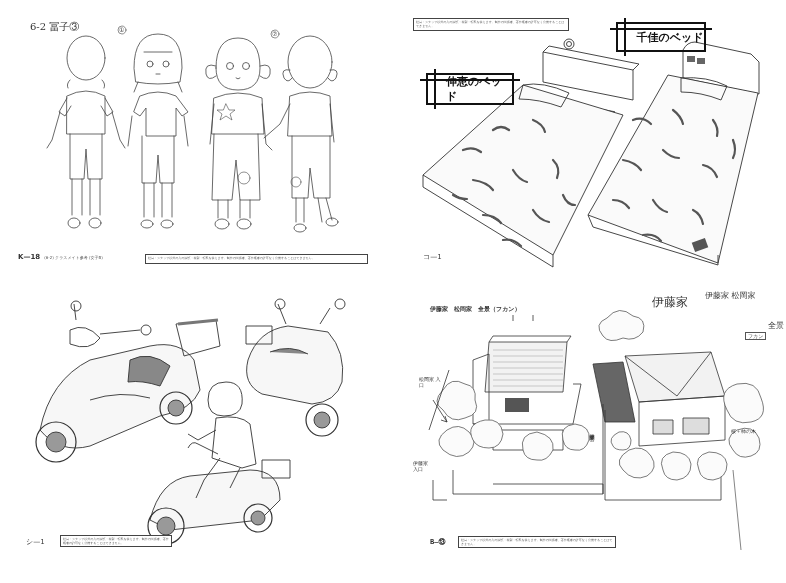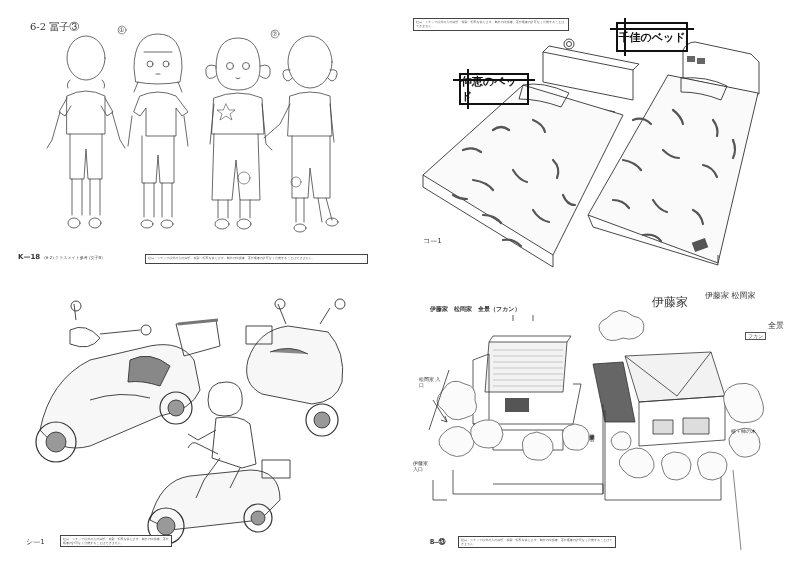--- a/index.html
+++ b/index.html
@@ -10,21 +10,21 @@
   .p2 { left:393px; top:0; width:393px; height:290px; }
   .p3 { left:0; top:290px; width:393px; height:293px; }
   .p4 { left:393px; top:290px; width:393px; height:293px; }
   .panel svg.art { position:absolute; left:0; top:0; width:100%; height:100%; }
   .sheet-id { position:absolute; font-size:7px; font-weight:bold; color:#333; white-space:nowrap; }
   .sheet-sub { font-weight:normal; font-size:4px; margin-left:4px; color:#555; }
   .notice { position:absolute; border:1px solid #444; font-size:3px; line-height:4px;
             color:#555; padding:1px 2px; overflow:hidden; white-space:nowrap; background:#fff; }
   .hw { position:absolute; font-family:"DejaVu Serif", serif; color:#333; white-space:nowrap; }
   .title-box { position:absolute; border:2px solid #111; font-family:"DejaVu Serif", serif;
-               font-weight:bold; color:#111; display:flex; align-items:center; justify-content:center; }
+               font-weight:bold; color:#111; display:flex; align-items:center; justify-content:center;padding-left:18px; }
   .title-box::before, .title-box::after { content:""; position:absolute; background:#111; }
   .title-box::before { left:-8px; right:-8px; top:4px; height:1.5px; }
   .title-box::after { top:-6px; bottom:-6px; left:6px; width:1.5px; }
 </style>
 </head>
 <body>
 
 <div class="panel p1">
   <svg class="art" viewBox="0 0 393 290" fill="none" stroke="#444" stroke-width="0.8" stroke-linecap="round" stroke-linejoin="round">
 
@@ -136,23 +136,23 @@
         <path d="M310 165 q10 2 14 12"></path>
       <path d="M220 200 q10 0 16 8"></path>
         <path d="M260 200 q6 10 14 12"></path>
         <path d="M300 210 q8 4 10 14"></path>
       <path d="M250 235 q12 -2 18 6"></path>
         <path d="M340 140 q4 10 0 18"></path>
     </g>
     <rect x="300" y="240" width="14" height="10" fill="#555" stroke="none" transform="rotate(-20 307 245)"></rect>
   </svg>
   <div class="notice" style="left:20px;top:18px;width:150px;height:9px;white-space:normal;">社員・スタッフ以外の方の閲覧・複製・転載を禁じます。制作の関係者、著作権者の許可なく公開することはできません。</div>
-  <div class="title-box" style="left:33px;top:73px;width:66px;height:28px;font-size:11px;margin-left:33px;">伸恵のベッド</div>
+  <div class="title-box" style="left:33px;top:73px;width:66px;height:28px;font-size:11px;">伸恵のベッド</div>
   <div class="title-box" style="left:223px;top:22px;width:68px;height:26px;font-size:11px;">千佳のベッド</div>
-  <div class="sheet-id" style="left:30px;top:236px;font-weight:normal;">コ—1</div>
+  <div class="sheet-id" style="left:30px;top:252px;font-weight:normal;">コ—1</div>
 </div>
 
 <div class="panel p3">
   <svg class="art" viewBox="0 0 393 293" fill="none" stroke="#333" stroke-width="0.9" stroke-linejoin="round">
 
     <path d="M40 140 q10 -50 50 -70 l60 -14 q30 -6 44 14 l6 30 q-8 20 -40 26 l-70 30 q-30 8 -50 -16 z" fill="#f7f7f7"></path>
     <path d="M70 40 q16 -8 30 8 q-10 14 -30 6 z"></path>
     <path d="M76 30 l-2 -16 M100 44 l40 -4"></path>
     <circle cx="76" cy="16" r="5"></circle>
       <circle cx="146" cy="40" r="5"></circle>

